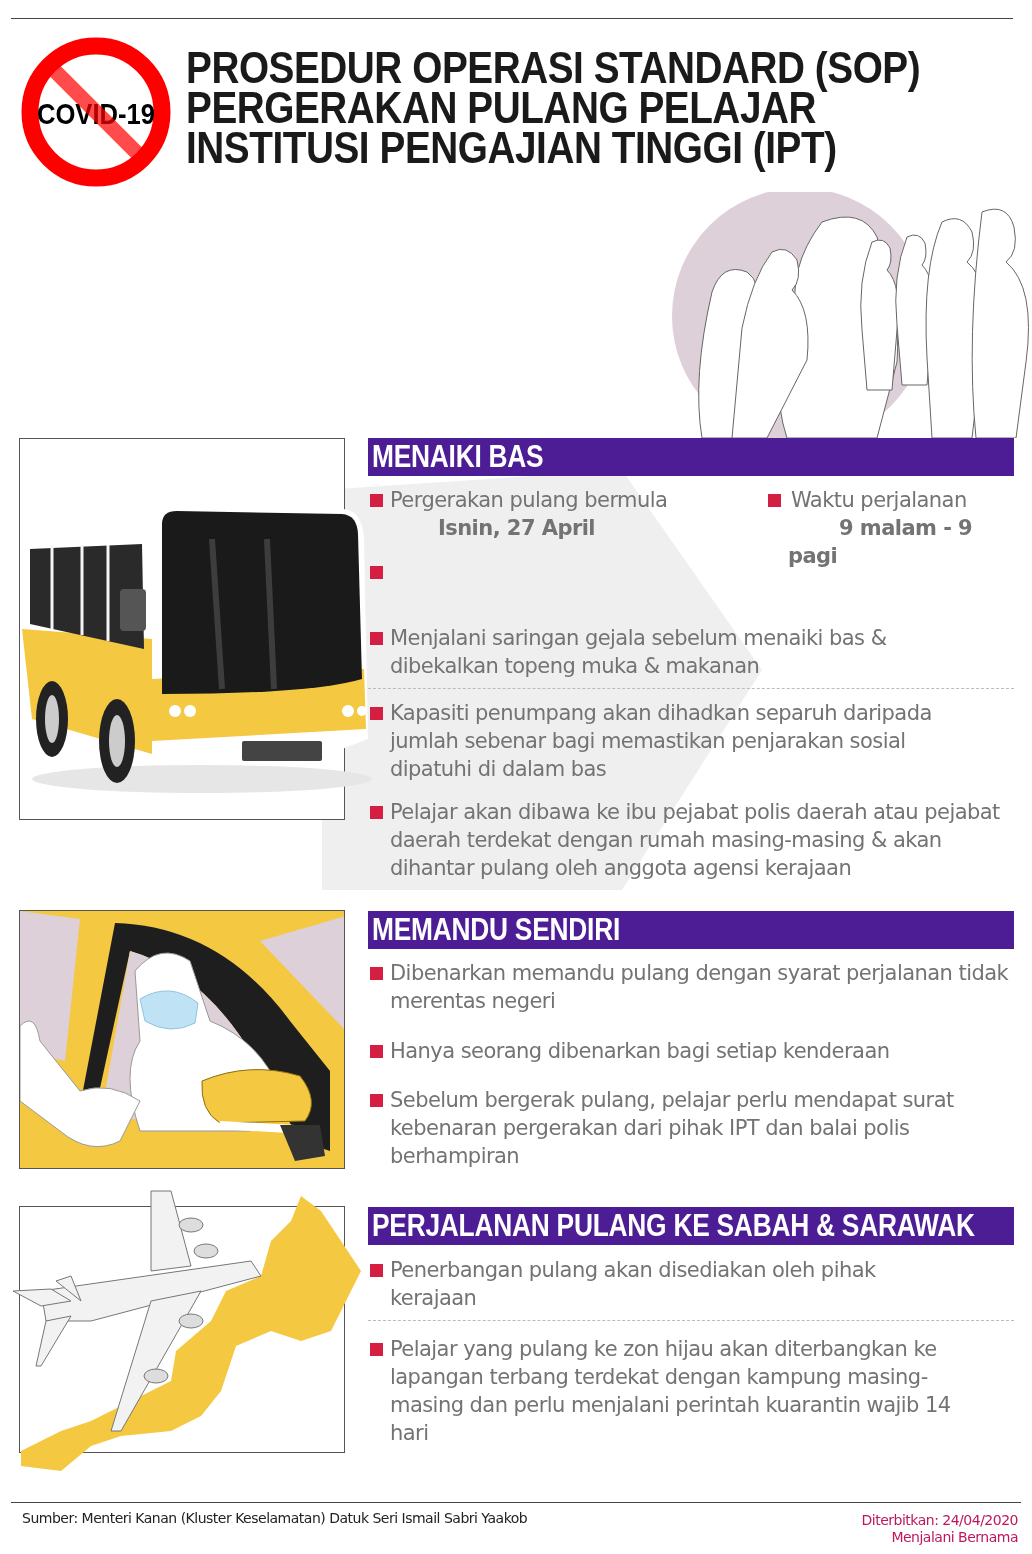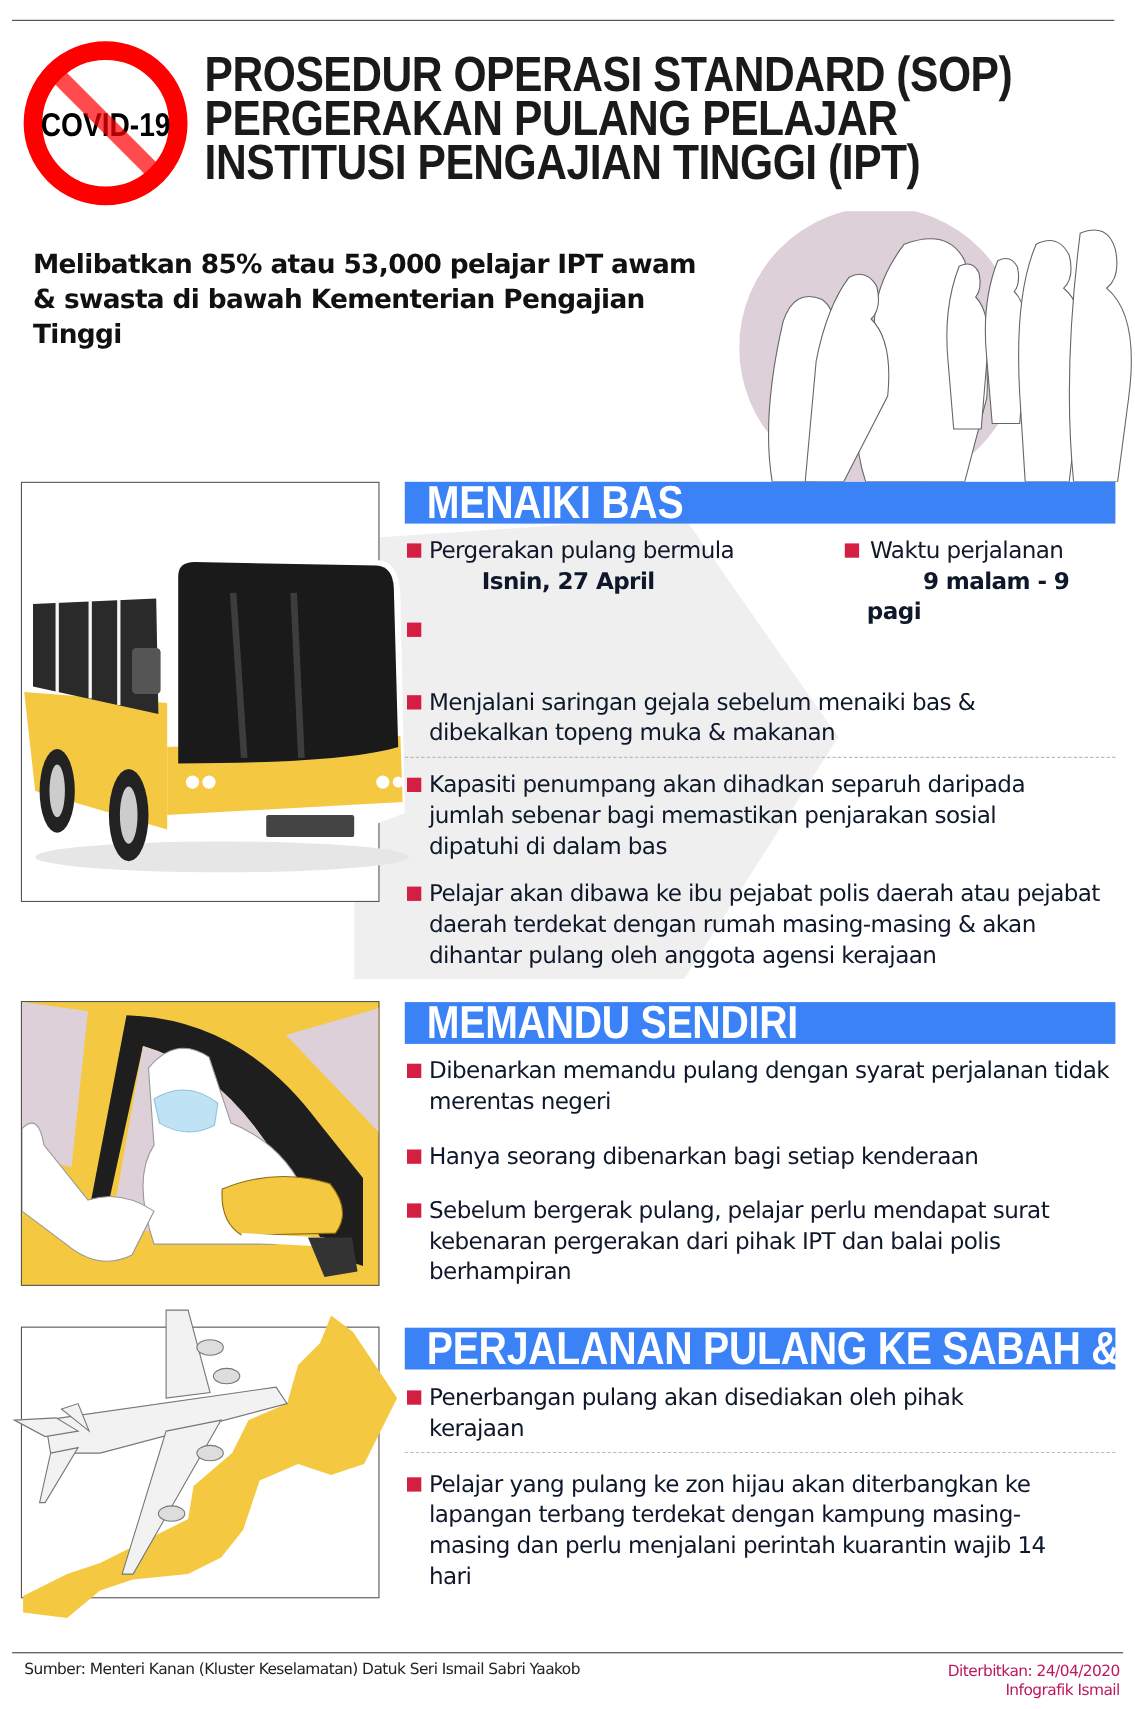--- a/index.html
+++ b/index.html
@@ -10,26 +10,26 @@
 
   .nosign { position: absolute; left: 20px; top: 36px; width: 152px; height: 152px; }
   .title { position: absolute; left: 186px; top: 48px; width: 830px; font-family: "Liberation Sans", sans-serif; font-weight: 700; font-size: 45px; line-height: 40px; letter-spacing: -0.5px; color: #1a1a1a; transform: scaleX(0.86); transform-origin: left top; text-transform: uppercase; }
   .title div { white-space: nowrap; }
 
   .intro { position: absolute; left: 30px; top: 224px; width: 620px; font-family: "DejaVu Sans", sans-serif; font-weight: 700; font-size: 24px; line-height: 32px; color: #111; }
   .intro p { margin-bottom: 24px; letter-spacing: -0.6px; }
 
   .crowd { position: absolute; left: 672px; top: 192px; width: 360px; height: 246px; }
 
-  .section-bar { position: absolute; left: 368px; width: 646px; height: 38px; background: #3b82f6; color: #fff; font-family: "Liberation Sans", sans-serif; font-weight: 700; font-size: 42px; line-height: 38px; padding-left: 20px; letter-spacing: -0.3px; }
+  .section-bar { position: absolute; left: 368px; width: 646px; height: 38px; background: #4c1d95; color: #fff; font-family: "Liberation Sans", sans-serif; font-weight: 700; font-size: 31px; line-height: 38px; padding-left: 4px; letter-spacing: -0.3px; }
   .section-bar span { display: inline-block; transform: scaleX(0.85); transform-origin: left center; white-space: nowrap; }
 
   .frame { position: absolute; border: 1px solid #555; background: #fff; overflow: visible; }
 
-  .bullet { position: absolute; font-family: "DejaVu Sans", sans-serif; font-size: 21px; line-height: 28px; color: #0f172a; letter-spacing: -0.55px; padding-left: 22px; }
+  .bullet { position: absolute; font-family: "DejaVu Sans", sans-serif; font-size: 21px; line-height: 28px; color: #737373; letter-spacing: -0.55px; padding-left: 22px; }
   .bullet .sq { position: absolute; left: 2px; top: 8px; width: 13px; height: 13px; background: #d41f43; }
   .bullet b { font-weight: 700; margin-left: 48px; }
 
   .dash { position: absolute; height: 0; border-top: 1px dashed #bbb; }
 
   .watermark { position: absolute; left: 322px; top: 470px; width: 440px; height: 420px; opacity: 0.06; }
 
   .foot-rule { position: absolute; left: 11px; top: 1502px; width: 1010px; height: 1px; background: #444; }
   .source { position: absolute; left: 22px; top: 1510px; font-family: "DejaVu Sans", sans-serif; font-size: 14px; color: #222; letter-spacing: -0.5px; }
   .published { position: absolute; right: 14px; top: 1512px; font-family: "DejaVu Sans", sans-serif; font-size: 14px; line-height: 17px; color: #be185d; text-align: right; letter-spacing: -0.5px; }
@@ -45,21 +45,20 @@
   <line x1="30" y1="30" x2="122" y2="122" stroke="#ff0000" stroke-width="15" opacity="0.7"></line>
 </svg>
 
 <div class="title">
   <div>PROSEDUR OPERASI STANDARD (SOP)</div>
   <div>PERGERAKAN PULANG PELAJAR</div>
   <div>INSTITUSI PENGAJIAN TINGGI (IPT)</div>
 </div>
 
 <div class="intro">
-  <p>Melibatkan 85% atau 53,000 pelajar IPT awam &amp; swasta di bawah Kementerian Pengajian Tinggi</p>
 </div>
 
 <svg class="crowd" viewBox="0 0 360 246">
   <circle cx="128" cy="124" r="128" fill="#ddd0d8"></circle>
   <g fill="#fff" stroke="#666" stroke-width="1">
     <path d="M40 100 q10-30 35-20 q15 10 10 40 l5 60 q-5 40 -20 66 l-40 0 q-10-60 10-146z"></path>
     <path d="M150 30 q40-15 55 15 q8 30 -10 45 q35 20 30 80 l-20 76 l-90 0 q-20-60 10-120 q-10-50 25-96z"></path>
     <path d="M100 60 q15-8 25 8 q5 20 -5 30 q20 20 15 70 l-40 78 l-35 0 l10-110 q10-50 30-76z"></path>
     <path d="M200 50 q12-6 18 6 q3 15 -3 22 q15 15 10 60 l-5 60 l-25 0 l-5-60 q-5-50 10-88z"></path>
     <path d="M235 45 q12-6 18 6 q3 15 -3 22 q15 15 10 60 l-5 60 l-25 0 l-5-60 q-5-50 10-88z"></path>
@@ -194,14 +193,14 @@
 <div class="dash" style="left:368px; top:1320px; width:646px;"></div>
 <div class="bullet" style="left:368px; top:1335px; width:620px;">
   <span class="sq"></span>
   <span>Pelajar yang pulang ke zon hijau akan diterbangkan ke lapangan terbang terdekat dengan kampung masing-masing dan perlu menjalani perintah kuarantin wajib 14 hari</span>
 </div>
 
 <div class="foot-rule"></div>
 <div class="source">Sumber: Menteri Kanan (Kluster Keselamatan) Datuk Seri Ismail Sabri Yaakob</div>
 <div class="published">
   <div>Diterbitkan: 24/04/2020</div>
-  <div>Infografik Ismail</div>
+  <div>Menjalani Bernama</div>
 </div>
 
 </body></html>

